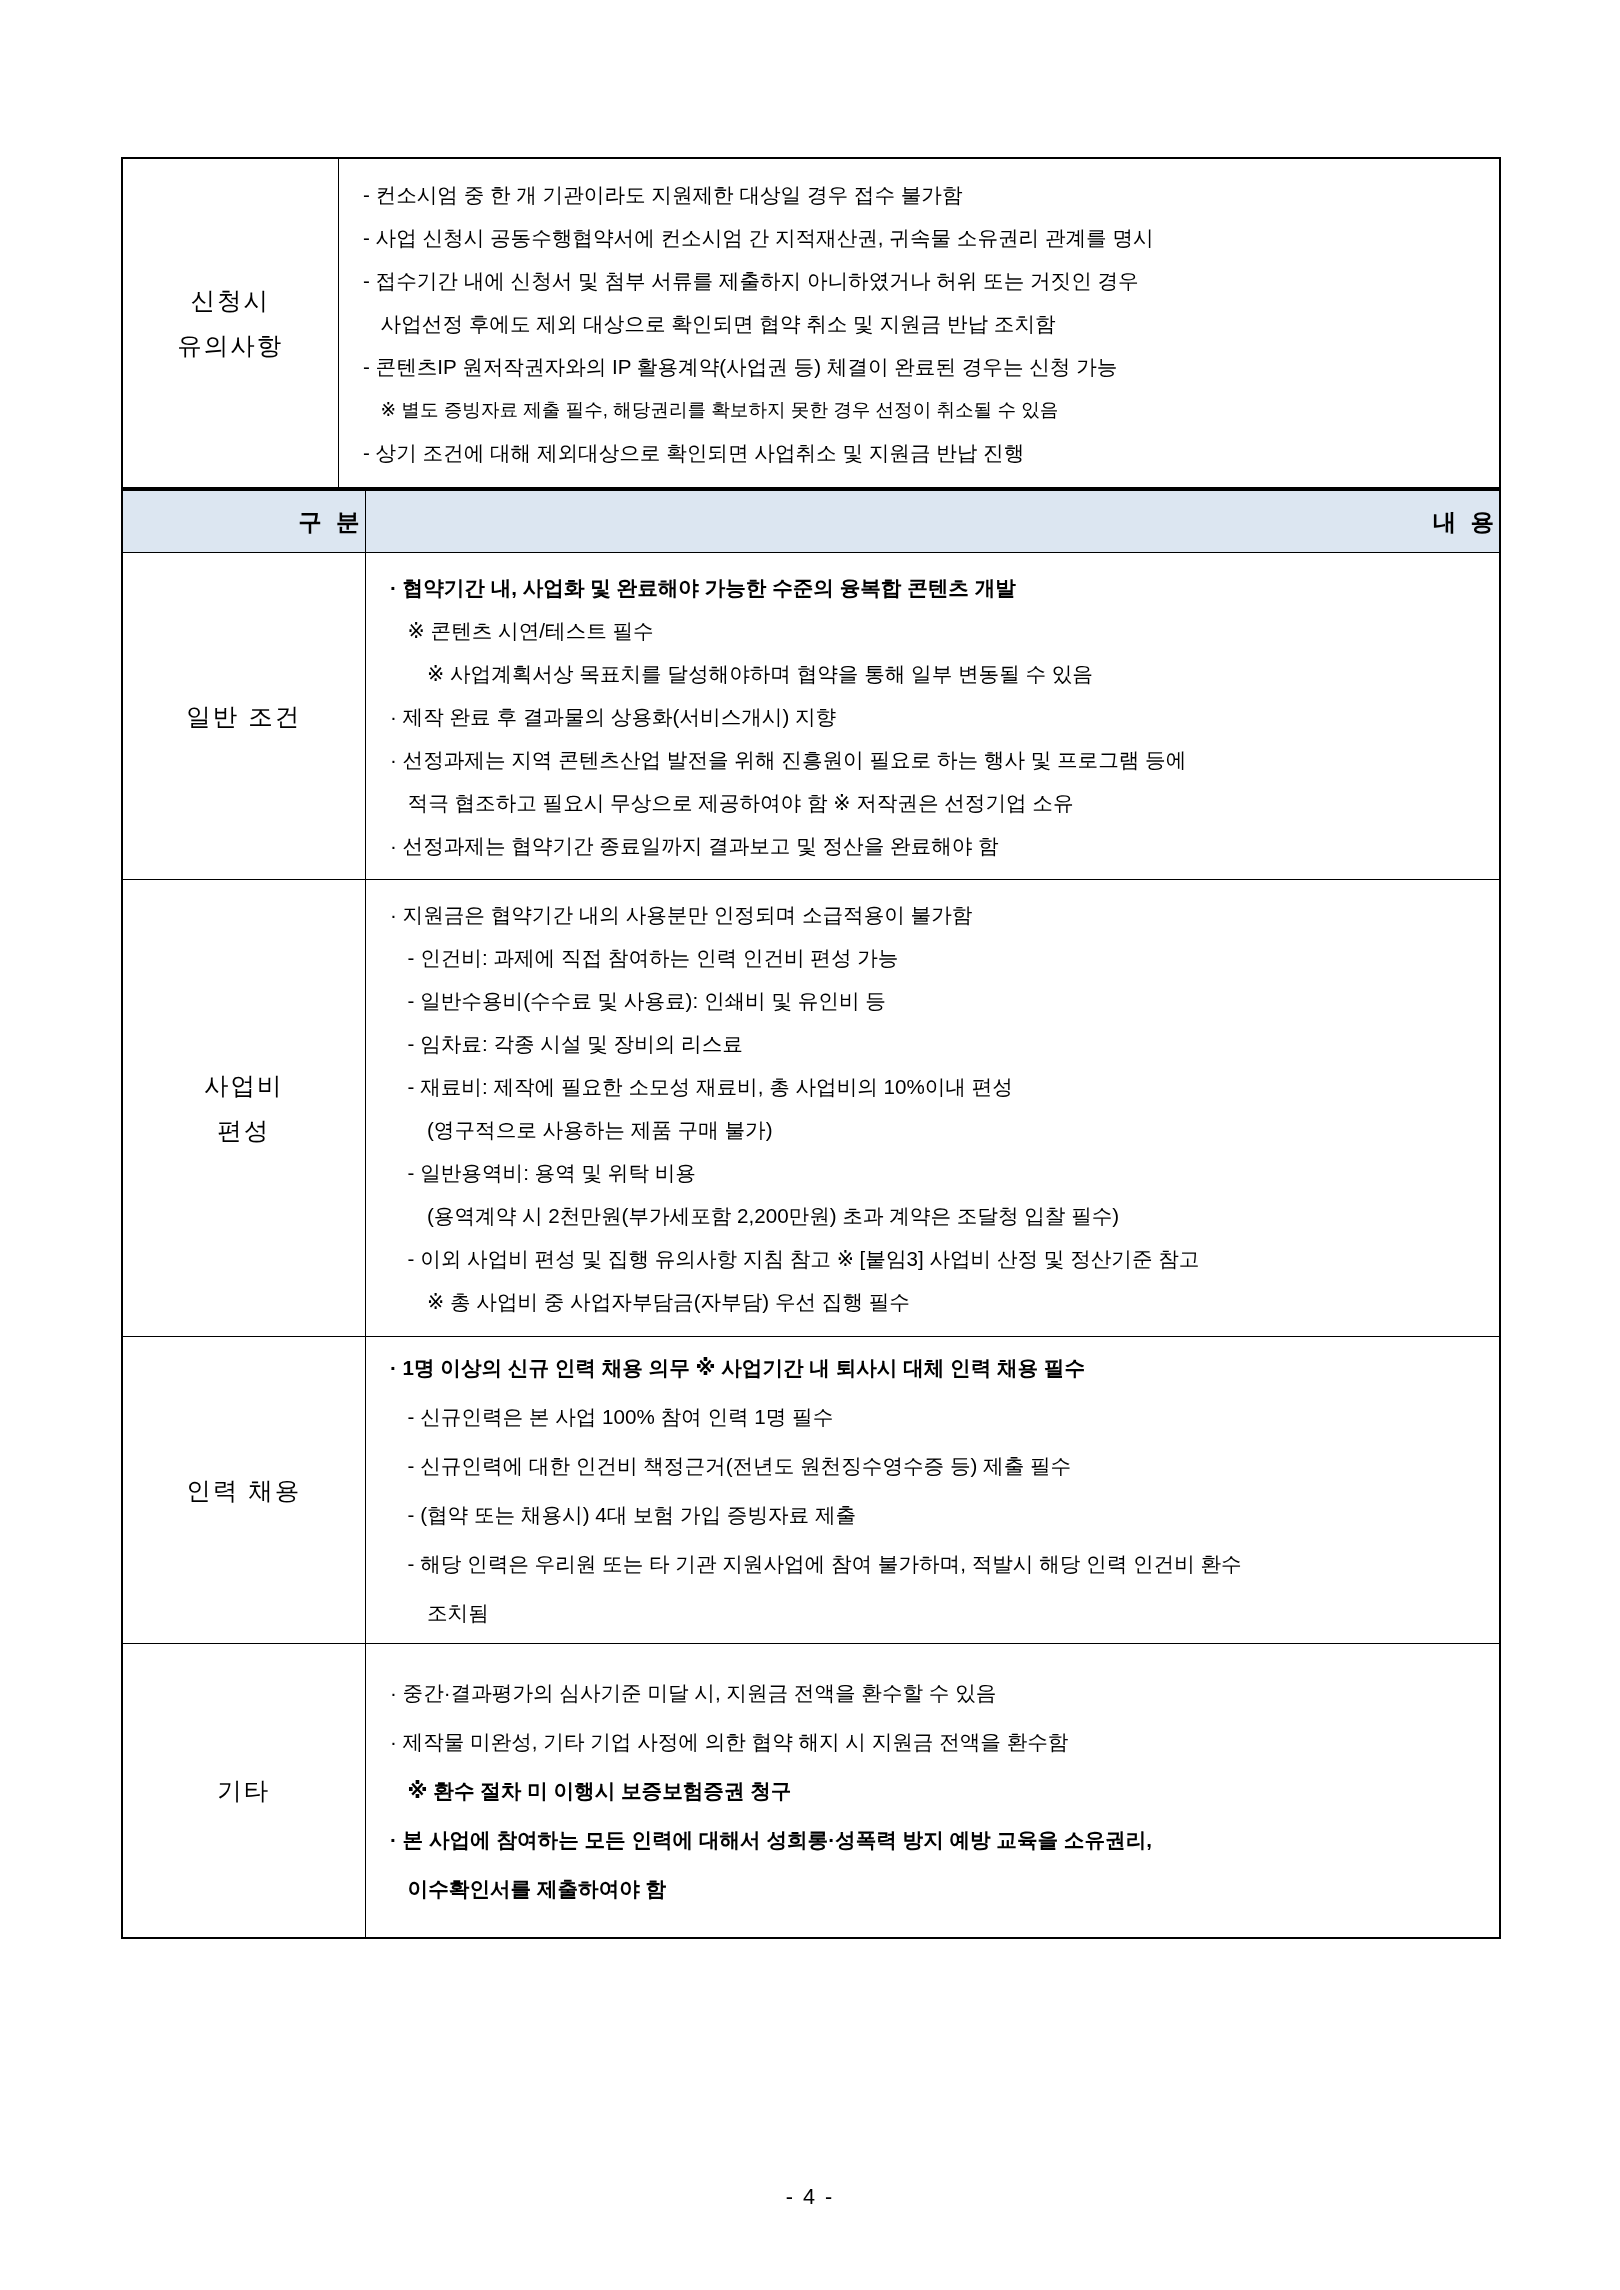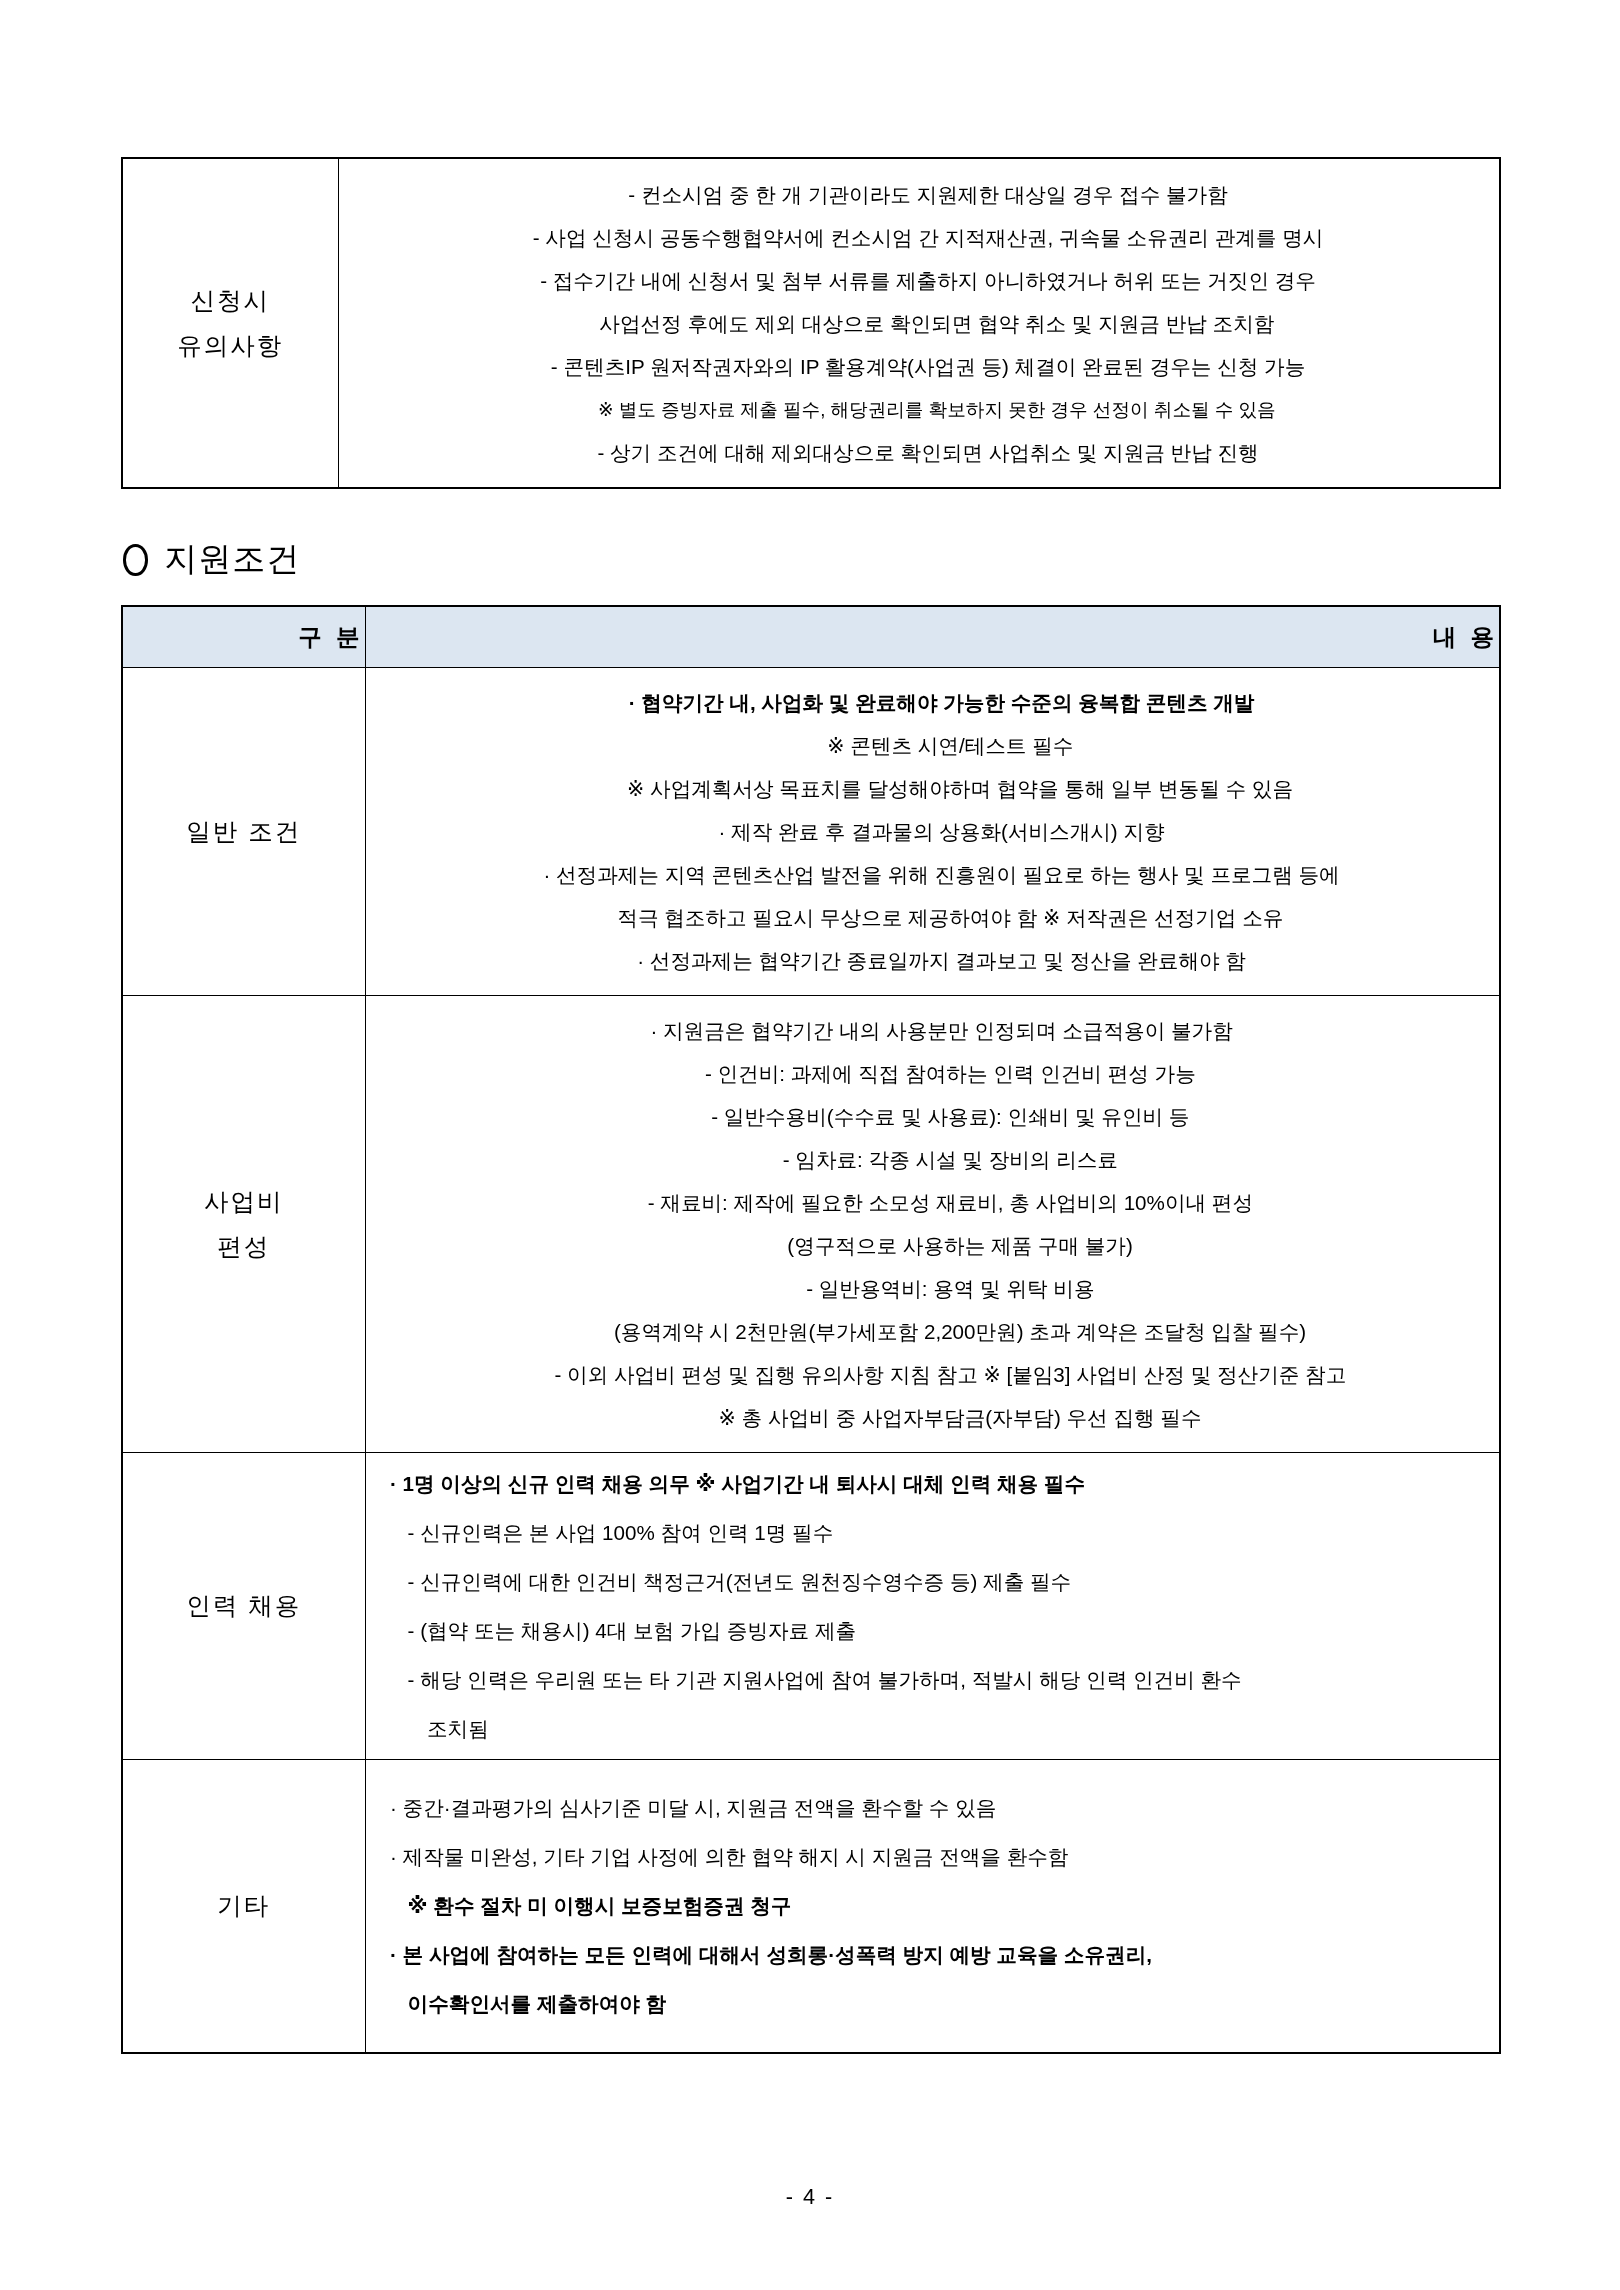--- a/index.html
+++ b/index.html
@@ -11,21 +11,21 @@
   .page{position:relative;width:1620px;height:2291px;box-sizing:border-box;
         padding:157px 120px 0 121px;}
   table.tbl{border-collapse:collapse;table-layout:fixed;width:1380px;}
   table.tbl{border:2.5px solid #000;}
   table.tbl td,table.tbl th{border:1.5px solid #000;vertical-align:middle;box-sizing:border-box;}
 
   
   .label-cell{text-align:center;font-size:24.5px;letter-spacing:2px;line-height:45px;margin-left:28px;}
   
   .content-cell{padding:12.7px 5.9px 12.7px 24.5px;font-size:20.6px;}
-  .lh44 .ln{line-height:43px;text-align:center;}
+  .lh44 .ln{line-height:43px;}
   .lh50 .ln{line-height:49px;}
   .ln{white-space:nowrap;}
   .i1{padding-left:17.6px;}
   .i2{padding-left:37px;}
   .b{font-weight:bold;}
   .small{font-size:18.6px;}
 
   
   .notice col.c1{width:216px;}
   .notice .content-cell{padding-top:13.7px;padding-bottom:13.7px;}
@@ -81,24 +81,20 @@
         <div class="ln">- 접수기간 내에 신청서 및 첨부 서류를 제출하지 아니하였거나 허위 또는 거짓인 경우</div>
         <div class="ln i1">사업선정 후에도 제외 대상으로 확인되면 협약 취소 및 지원금 반납 조치함</div>
         <div class="ln">- 콘텐츠IP 원저작권자와의 IP 활용계약(사업권 등) 체결이 완료된 경우는 신청 가능</div>
         <div class="ln i1 small">※ 별도 증빙자료 제출 필수, 해당권리를 확보하지 못한 경우 선정이 취소될 수 있음</div>
         <div class="ln">- 상기 조건에 대해 제외대상으로 확인되면 사업취소 및 지원금 반납 진행</div>
       </td>
     </tr>
   </tbody>
     </table>
 
-  <div class="section-heading">
-    <span class="ring"></span>
-    <span>지원조건</span>
-  </div>
 
   <table class="tbl cond">
     <colgroup>
         <col class="c1">
         <col>
       </colgroup>
     <tbody>
         <tr class="head">
       <th>구 분</th>
       <th>내 용</th>

